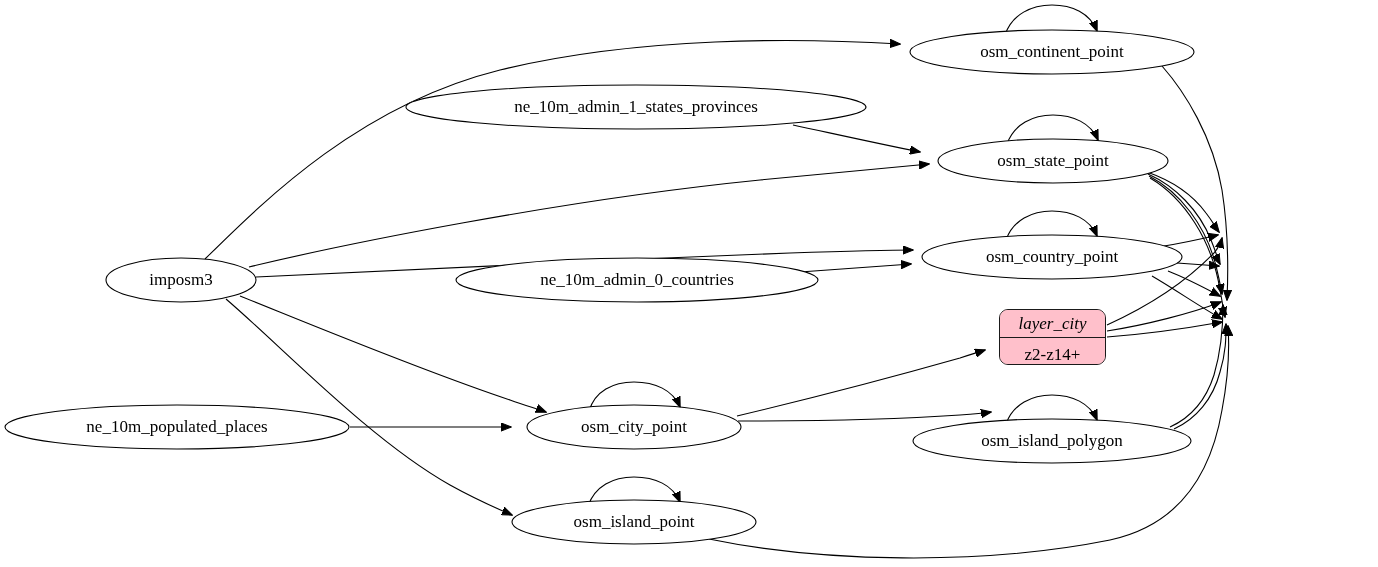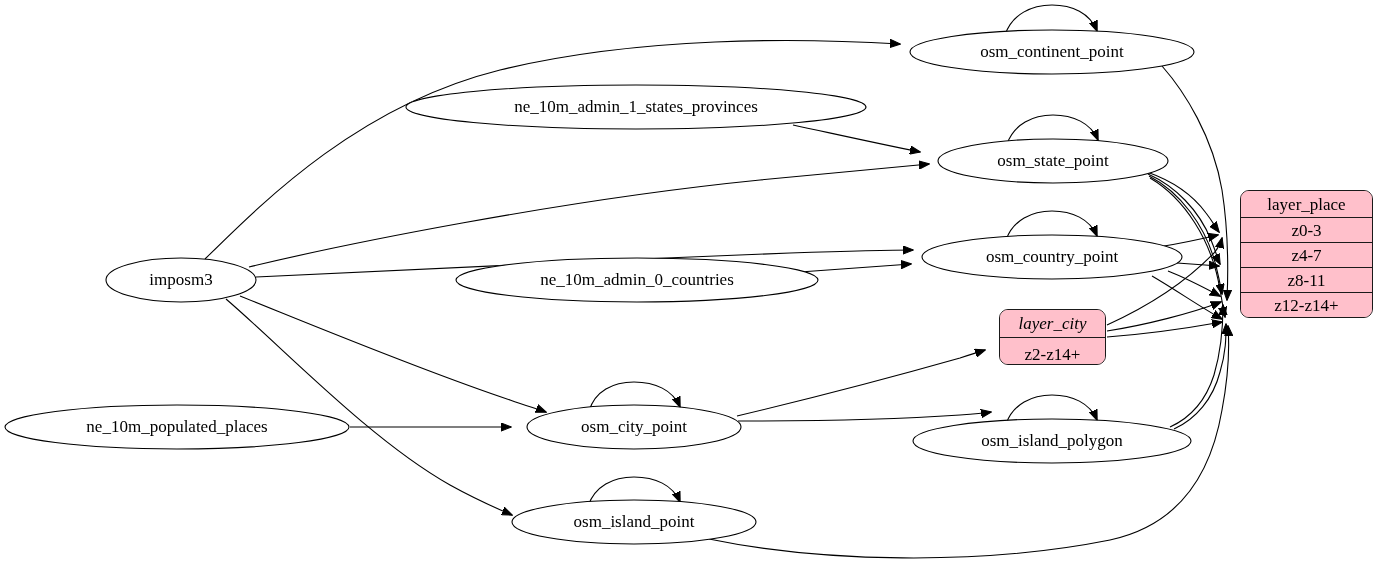--- a/index.html
+++ b/index.html
@@ -185,26 +185,19 @@
       </g>
 
       <g>
         <ellipse class="node-ellipse" cx="634" cy="522" rx="122" ry="22"></ellipse>
         <text class="node-label" x="634" y="523">osm_island_point</text>
       </g>
 
     </g>
   </svg>
 
-  <div class="record-node" id="node-layer-place" style="left:1240px; top:190px; width:133px; height:128px;">
-    <div class="record-row" style="height:26px;">layer_place</div>
-    <div class="record-row" style="height:25px;">z0-3</div>
-    <div class="record-row" style="height:25px;">z4-7</div>
-    <div class="record-row" style="height:25px;">z8-11</div>
-    <div class="record-row" style="height:25px;">z12-z14+</div>
-  </div>
 
   <div class="record-node" id="node-layer-city" style="left:999px; top:309px; width:107px; height:56px;">
     <div class="record-row" style="height:27px;font-style:italic;">layer_city</div>
     <div class="record-row" style="height:34px;">z2-z14+</div>
   </div>
 
 </div>
 
 </body></html>

